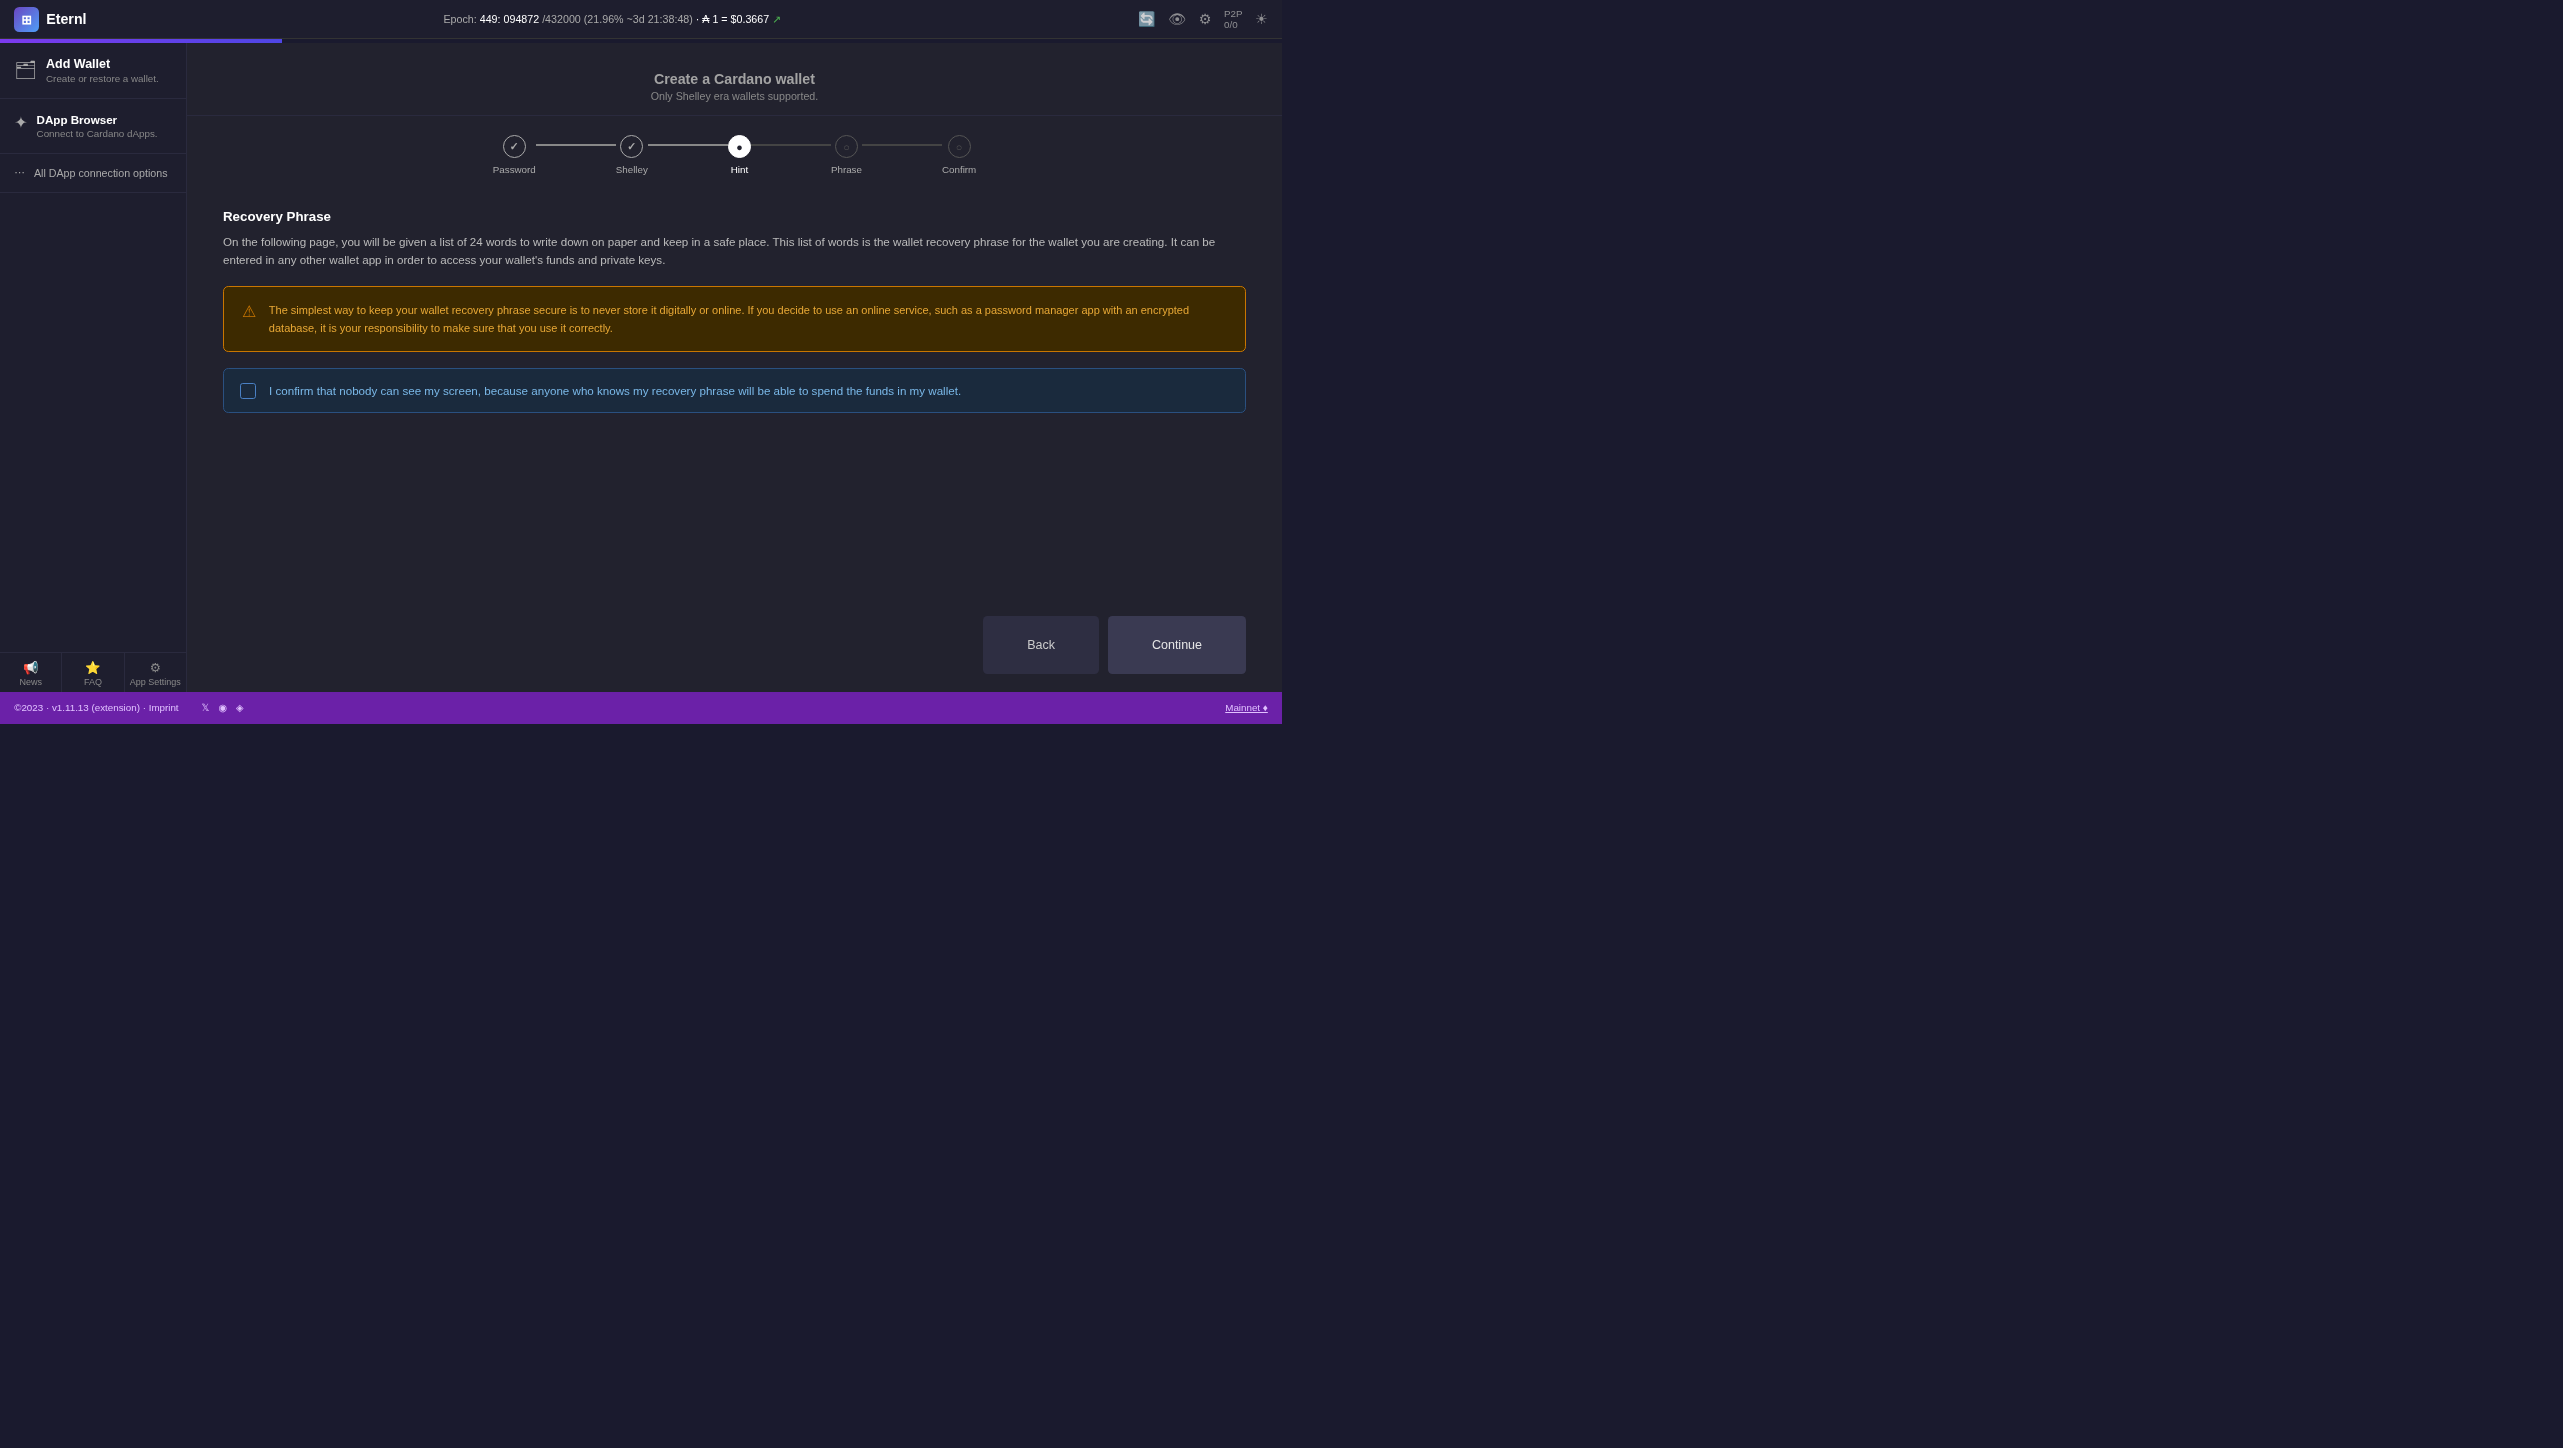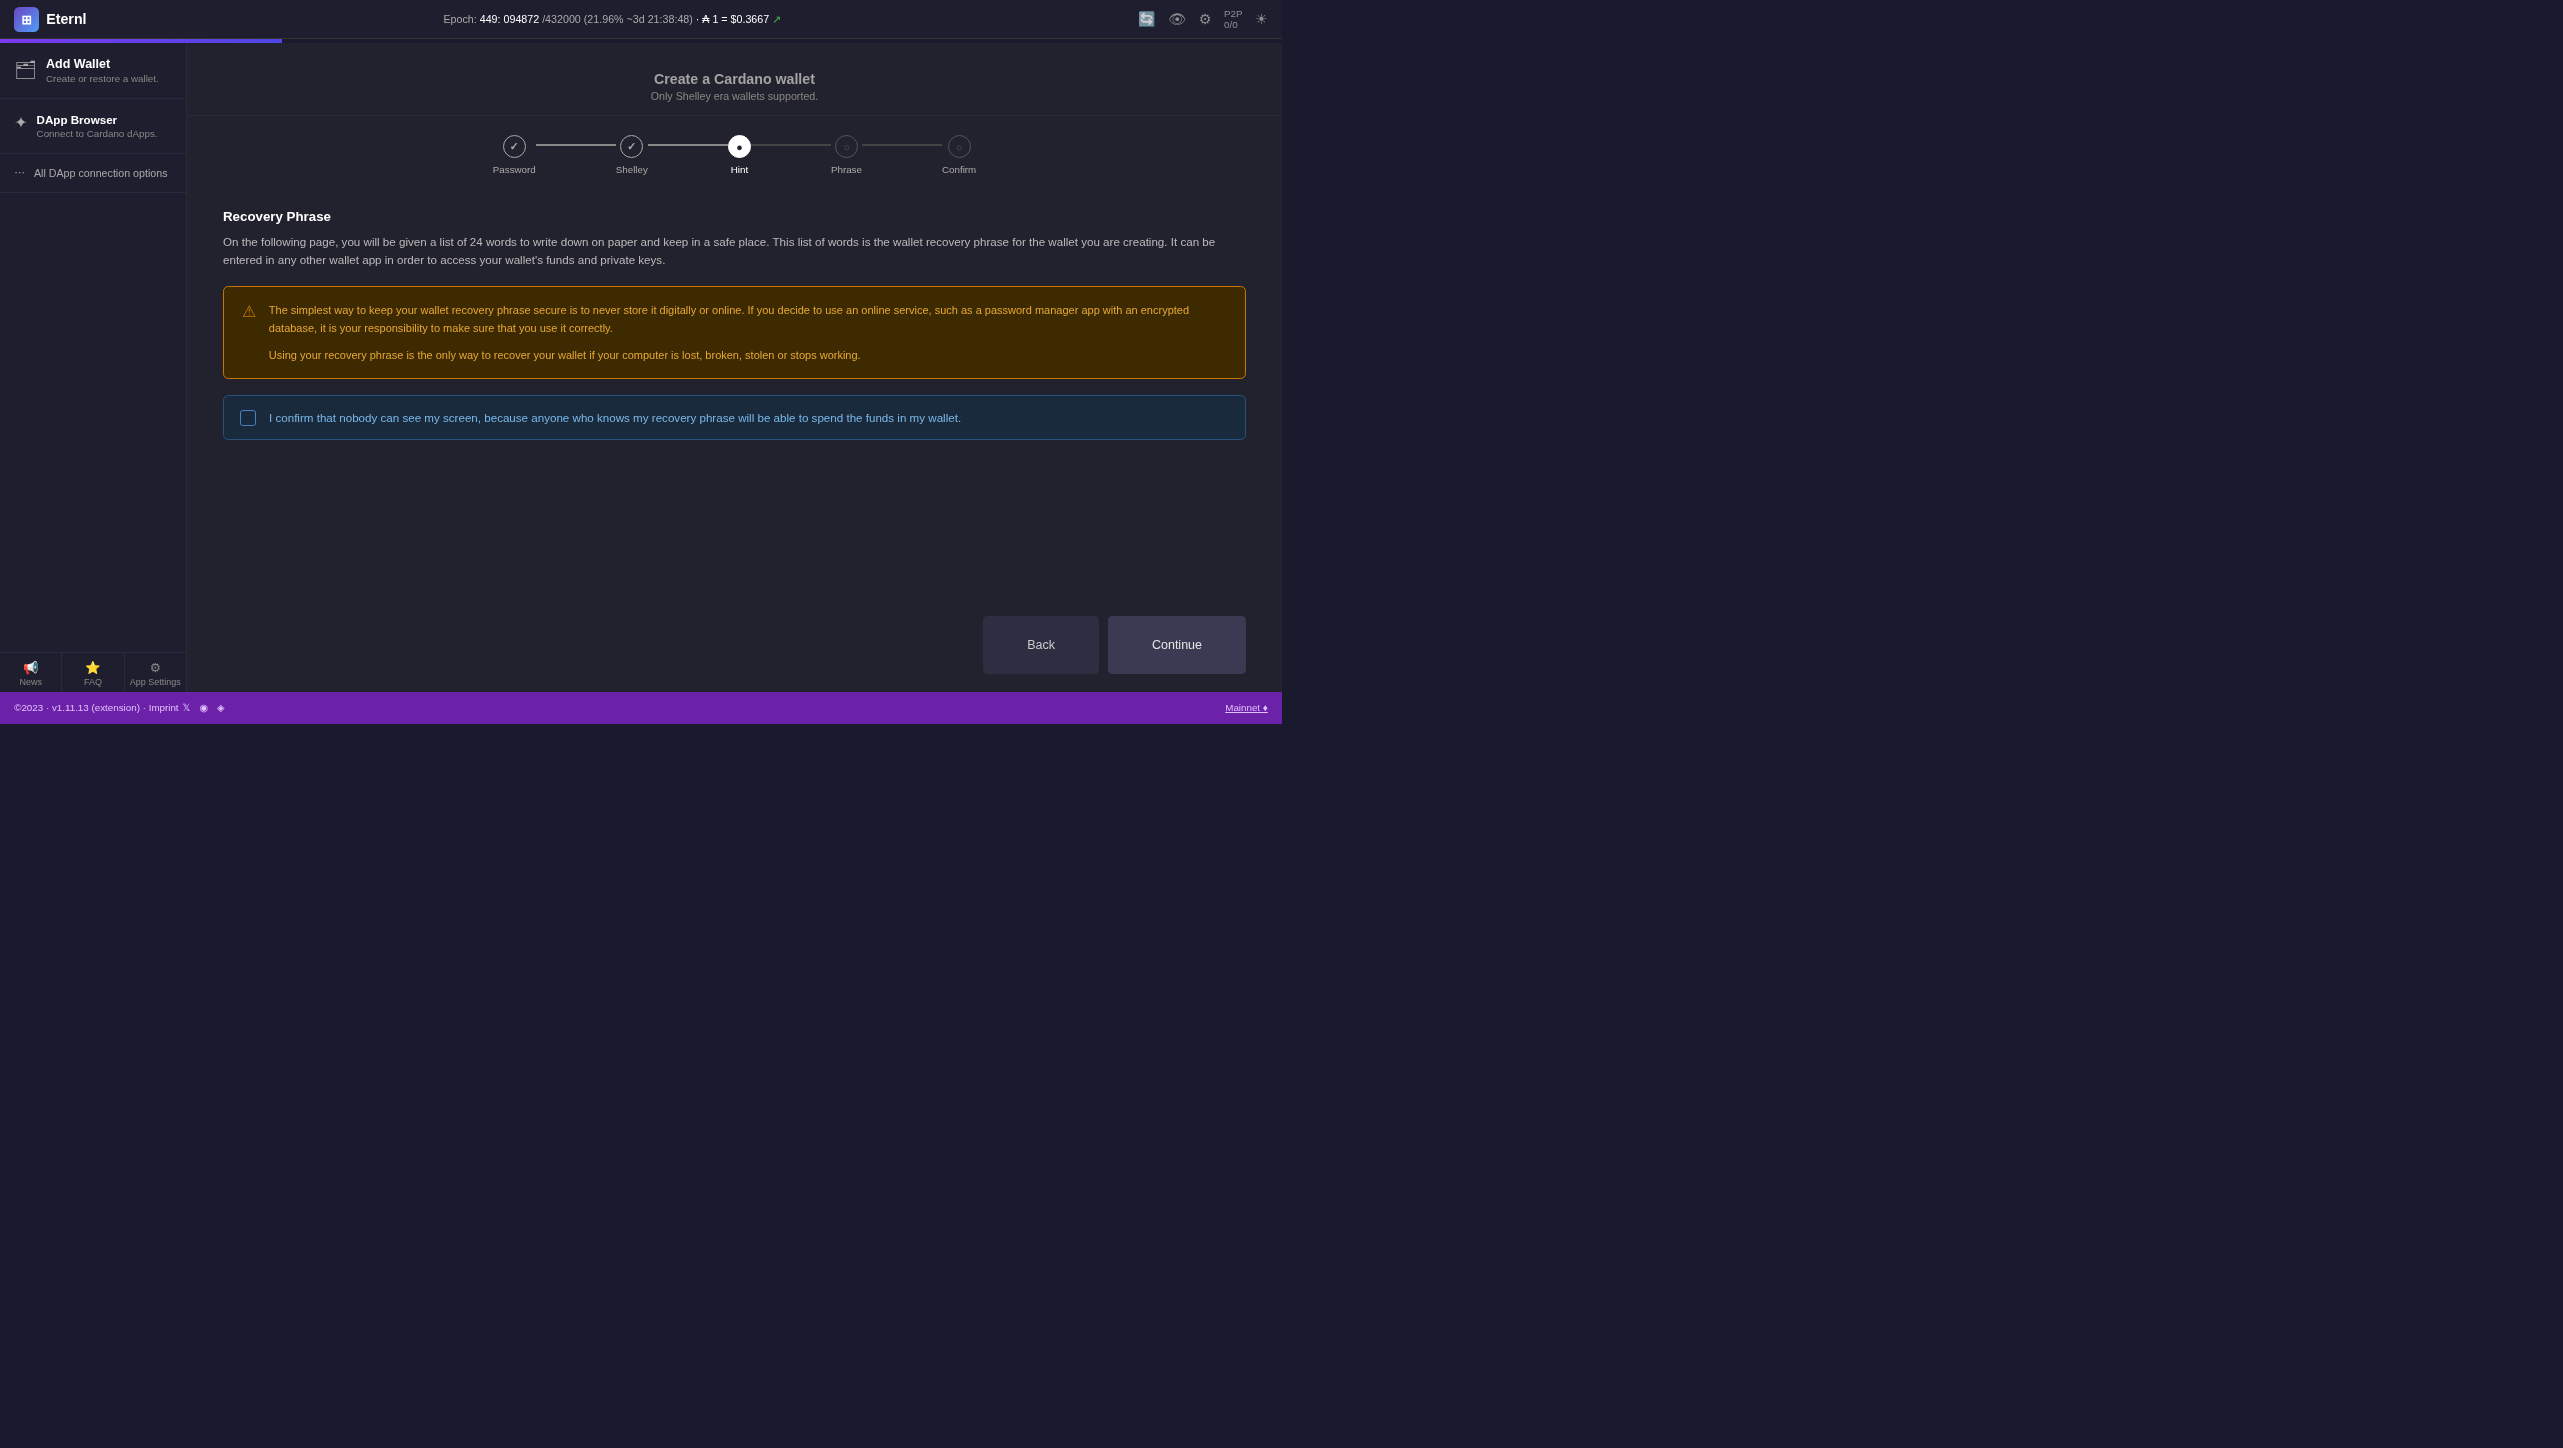--- a/index.html
+++ b/index.html
@@ -330,21 +330,21 @@
     .footer {
       height: 32px;
       background: #6b21a8;
       display: flex;
       align-items: center;
       justify-content: space-between;
       padding: 0 14.2px;
       font-size: 9.8px;
       color: #e0c0ff;
     }
-    .footer-left { display: flex; gap: 4px; align-items: center; }
+    .footer-left { display: flex; gap: 23px; align-items: center; }
     .footer-right { color: #e0c0ff; text-decoration: underline; }
     .footer-social { display: flex; gap: 9px; }
 
     
     .sidebar-nav {
       display: flex;
       border-top: 0.9px solid #2a2a3e;
     }
     .sidebar-nav-item {
       flex: 1;
@@ -470,21 +470,20 @@
     </div>
 
     <div class="content-area">
       <div class="section-title">Recovery Phrase</div>
       <div class="section-text">On the following page, you will be given a list of 24 words to write down on paper and keep in a safe place. This list of words is the wallet recovery phrase for the wallet you are creating. It can be entered in any other wallet app in order to access your wallet's funds and private keys.</div>
 
       <div class="warning-box">
         <span class="warning-icon">⚠</span>
         <div class="warning-text">
           <p>The simplest way to keep your wallet recovery phrase secure is to never store it digitally or online. If you decide to use an online service, such as a password manager app with an encrypted database, it is your responsibility to make sure that you use it correctly.</p>
-          <p>Using your recovery phrase is the only way to recover your wallet if your computer is lost, broken, stolen or stops working.</p>
         </div>
       </div>
 
       <div class="confirm-row">
         <input type="checkbox" class="confirm-checkbox" id="confirm-cb" style="">
         <label class="confirm-label" for="confirm-cb">I confirm that nobody can see my screen, because anyone who knows my recovery phrase will be able to spend the funds in my wallet.</label>
       </div>
     </div>
 
     <div class="button-row">

